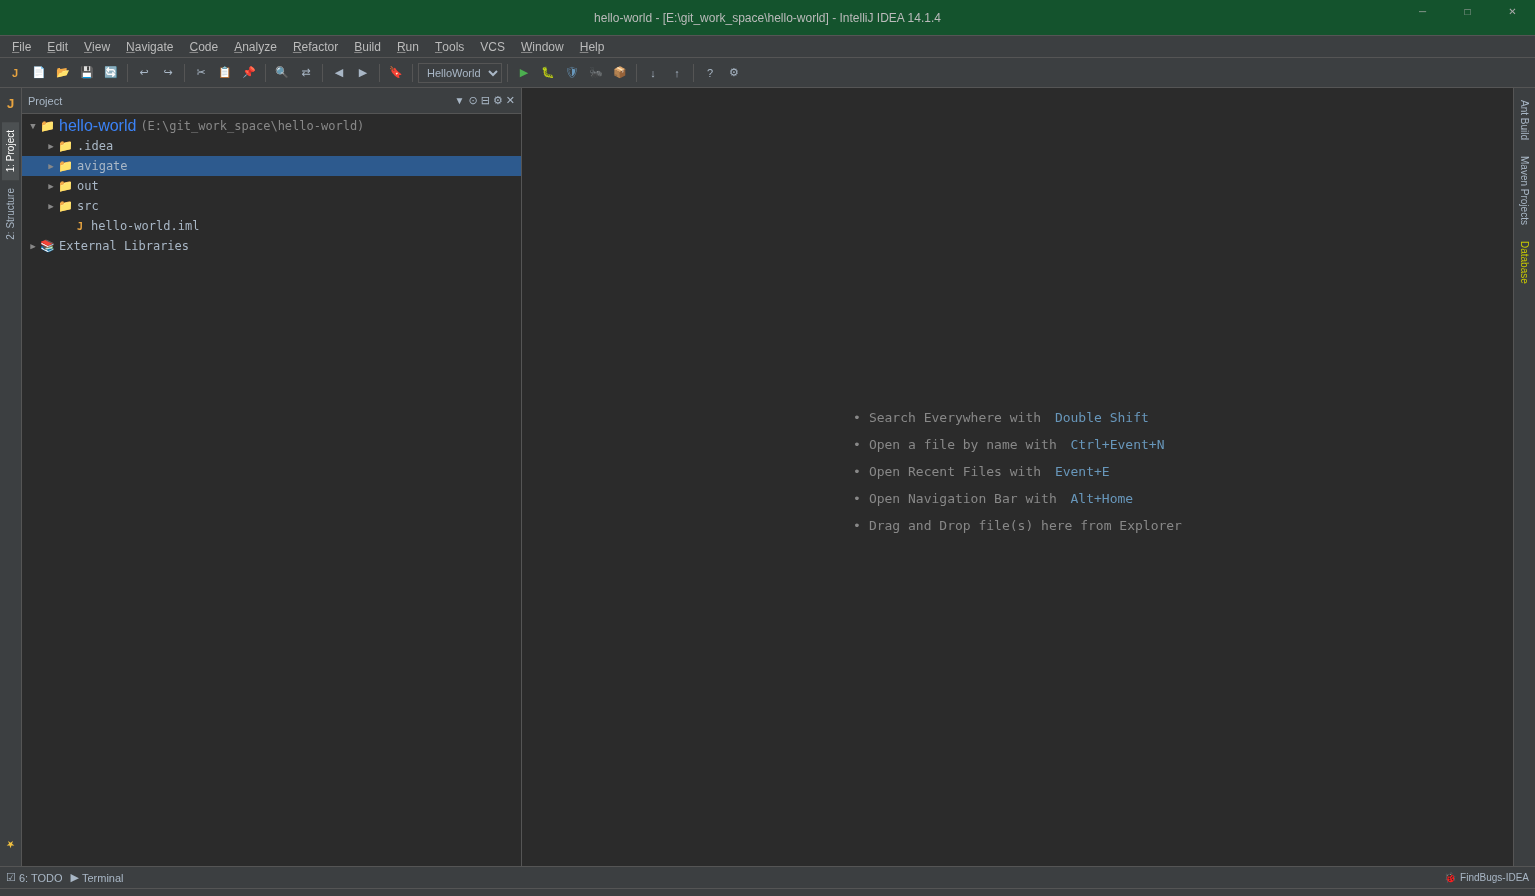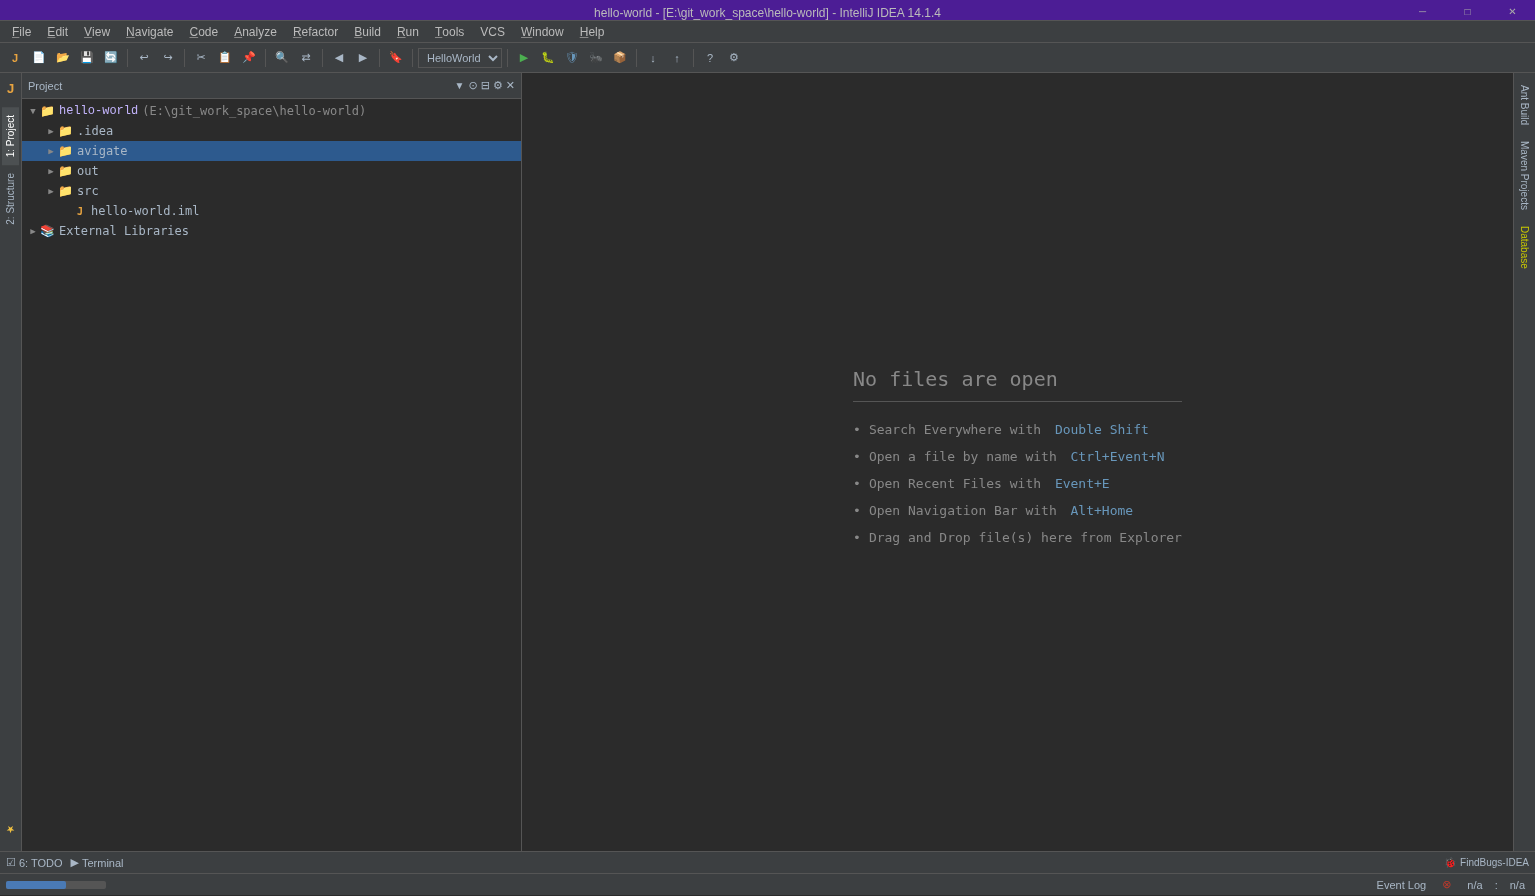--- a/index.html
+++ b/index.html
@@ -8,24 +8,24 @@
       height: 896px;
       background: #2b2b2b;
       font-family: 'Segoe UI', Arial, sans-serif;
       font-size: 12px;
       color: #a9b7c6;
       overflow: hidden;
     }
 
     
     #title-bar {
-      height: 21px;
-      background: #4c1d95;
-      display: flex;
-      align-items: flex-end;
+      height: 36px;
+      background: #14532d;
+      display: flex;
+      align-items: center;
       justify-content: center;
       color: #bbbbbb;
       font-size: 12px;
       border-bottom: 1px solid #555;
       position: relative;
     }
     #title-bar .window-controls {
       position: absolute;
       right: 0;
       top: 0;
@@ -428,21 +428,21 @@
         <span>⊟</span>
         <span>⚙</span>
         <span>✕</span>
       </div>
     </div>
     <div id="project-tree">
 
       <div class="tree-item" style="padding-left:4px;">
         <span class="arrow">▼</span>
         <span class="icon" style="color:#6f9fca;">📁</span>
-        <span style="color:#c4b5fd;font-family:Liberation Mono, monospace;font-size:12px;">hello-world</span>
+        <span style="color:#3b82f6;font-family:Liberation Sans, sans-serif;font-size:16px;">hello-world</span>
         <span style="color:#888;font-family:monospace;font-size:12px; margin-left:4px;">(E:\git_work_space\hello-world)</span>
       </div>
 
       <div class="tree-item" style="padding-left:22px;">
         <span class="arrow">▶</span>
         <span class="icon folder-icon">📁</span>
         <span style="font-family:monospace;text-align:right;">.idea</span>
       </div>
 
       <div class="tree-item selected" style="padding-left:22px;">
@@ -472,21 +472,20 @@
       <div class="tree-item" style="padding-left:4px;">
         <span class="arrow">▶</span>
         <span class="icon" style="color:#c8c800;">📚</span>
         <span style="font-family:monospace;">External Libraries</span>
       </div>
     </div>
   </div>
 
   <div id="editor-area">
     <div id="no-files-open">
-      <div id="no-files-title">No files are open</div>
       <div class="hint-item">
         <span>Search Everywhere with&nbsp;</span>
         <span class="hint-key">Double Shift</span>
       </div>
       <div class="hint-item">
         <span>Open a file by name with&nbsp;</span>
         <span class="hint-key">Ctrl+Event+N</span>
       </div>
       <div class="hint-item">
         <span>Open Recent Files with&nbsp;</span>

